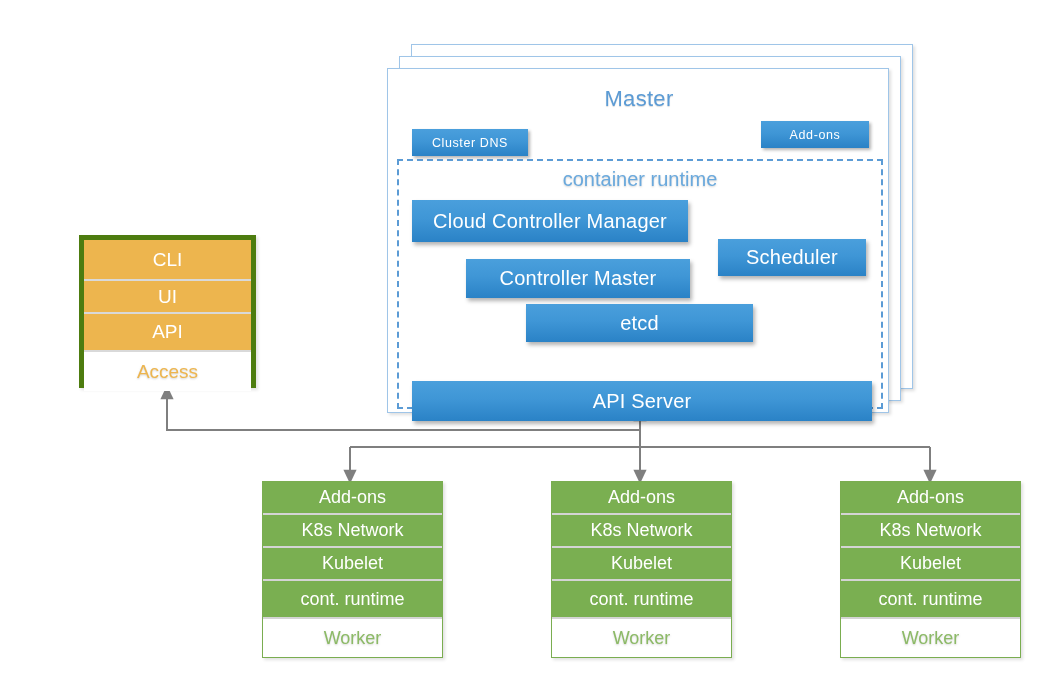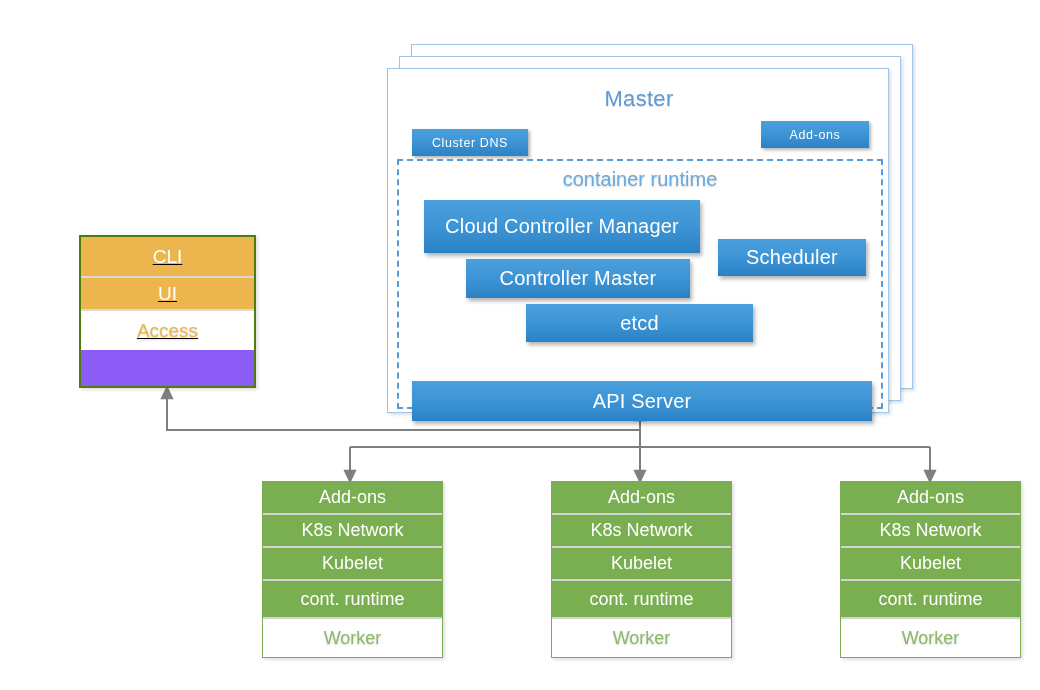--- a/index.html
+++ b/index.html
@@ -63,24 +63,23 @@
     letter-spacing: 0.2px;
   }
   .blue-box.small {
     font-size: 12.5px;
     letter-spacing: 0.6px;
     box-shadow: 2px 2px 3px rgba(0,0,0,0.30);
   }
 
   
   .access-shell {
-    border: 2px solid #4d7c0f;
-    background: #8b5cf6;
+    border: 5px solid #4d7c0f;
+    background: #0c4a6e;
     box-shadow: 2px 2px 3px rgba(0,0,0,0.12);
-    text-decoration: underline;
   }
   .orange-row {
     background: #edb54e;
     color: #ffffff;
     display: flex;
     align-items: center;
     justify-content: center;
     font-size: 19px;
     border-bottom: 2px solid #d9d9d9;
     box-sizing: border-box;
@@ -168,34 +167,35 @@
     <div class="abs master-title" style="left:0; top:17px; width:502px;">Master</div>
 
     <div class="abs blue-box small" style="left:24px; top:60px; width:116px; height:27px;">Cluster DNS</div>
 
     <div class="abs blue-box small" style="left:373px; top:52px; width:108px; height:27px;">Add-ons</div>
 
     <div class="abs dashed-box" style="left:9px; top:90px; width:486px; height:250px;"></div>
 
     <div class="abs runtime-title" style="left:9px; top:99px; width:486px;">container runtime</div>
 
-    <div class="abs blue-box" style="left:36px; top:131px; width:276px; height:53px;">Cloud Controller Manager</div>
+    <div class="abs blue-box" style="left:24px; top:131px; width:276px; height:42px;">Cloud Controller Manager</div>
 
     <div class="abs blue-box" style="left:78px; top:190px; width:224px; height:39px;">Controller Master</div>
 
     <div class="abs blue-box" style="left:138px; top:235px; width:227px; height:38px;">etcd</div>
 
     <div class="abs blue-box" style="left:330px; top:170px; width:148px; height:37px;">Scheduler</div>
 
     <div class="abs blue-box" style="left:24px; top:312px; width:460px; height:40px;">API Server</div>
   </div>
 
   <div class="abs access-shell" style="left:79px; top:235px; width:177px; height:153px;">
     <div class="orange-row" style="height:41px;">CLI</div>
     <div class="orange-row" style="height:33px;">UI</div>
+    <div class="orange-row" style="height:38px;">API</div>
     <div class="access-foot" style="height:39px;">Access</div>
   </div>
 
   <div class="abs worker-shell" style="left:262px; top:481px; width:181px; height:177px;">
     <div class="green-row" style="height:33px;">Add-ons</div>
     <div class="green-row" style="height:33px;">K8s Network</div>
     <div class="green-row" style="height:33px;">Kubelet</div>
     <div class="green-row" style="height:38px;">cont. runtime</div>
     <div class="worker-foot" style="height:38px;">Worker</div>
   </div>

